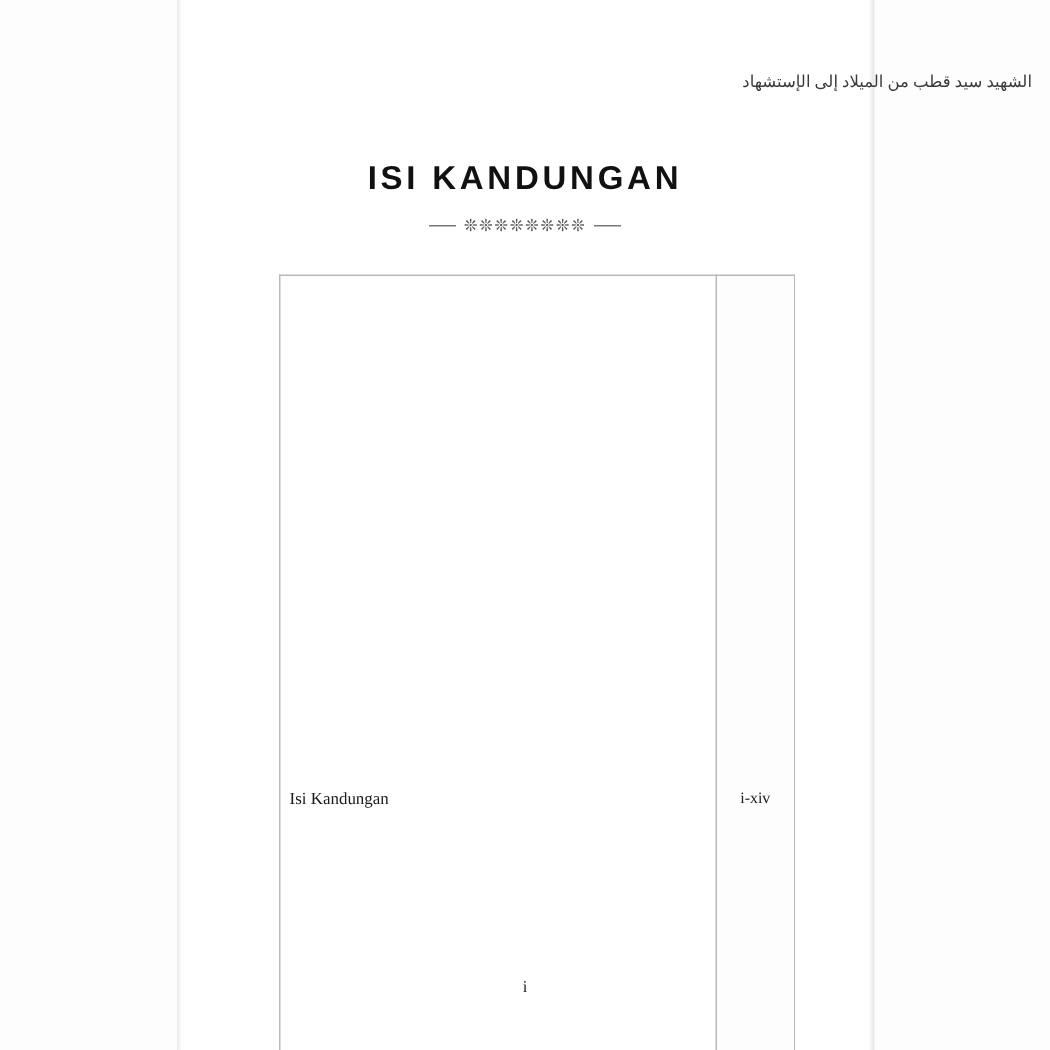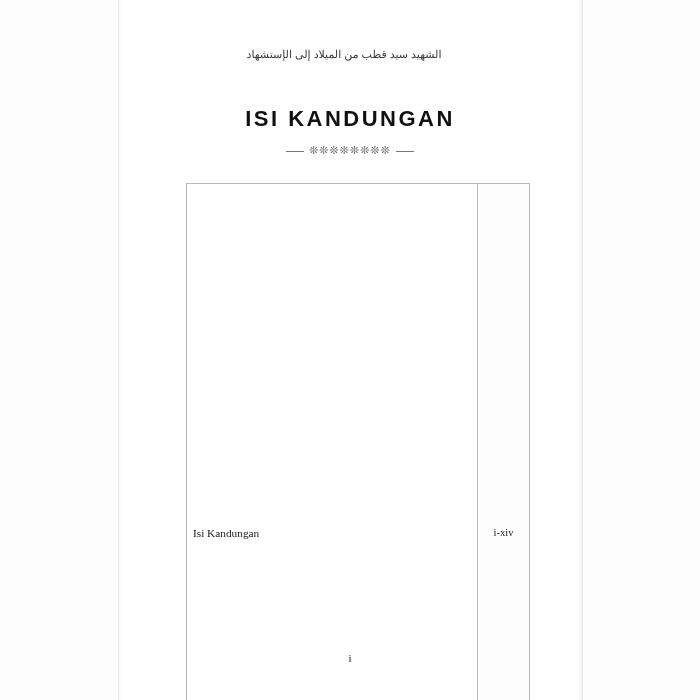--- a/index.html
+++ b/index.html
@@ -37,22 +37,22 @@
     background: linear-gradient(to right, #e9e9e9, #ffffff);
   }
   .edge-right {
     position: absolute;
     left: 579px; top: 0; width: 4px; height: 700px;
     background: linear-gradient(to left, #e5e5e5, #ffffff);
   }
   .arabic-header {
     position: absolute;
     left: 0; right: 12px; top: 48px;
-    text-align: center;
-    font-family: Liberation Sans, sans-serif;
+    text-align: right;
+    font-family: Liberation Serif, serif;
     font-size: 11px;
     color: #3a3a3a;
     letter-spacing: 0.5px;
     direction: rtl;
   }
   .title {
     position: absolute;
     left: 0; right: 0; top: 106px;
     text-align: center;
     font-family: "Liberation Sans", sans-serif;

